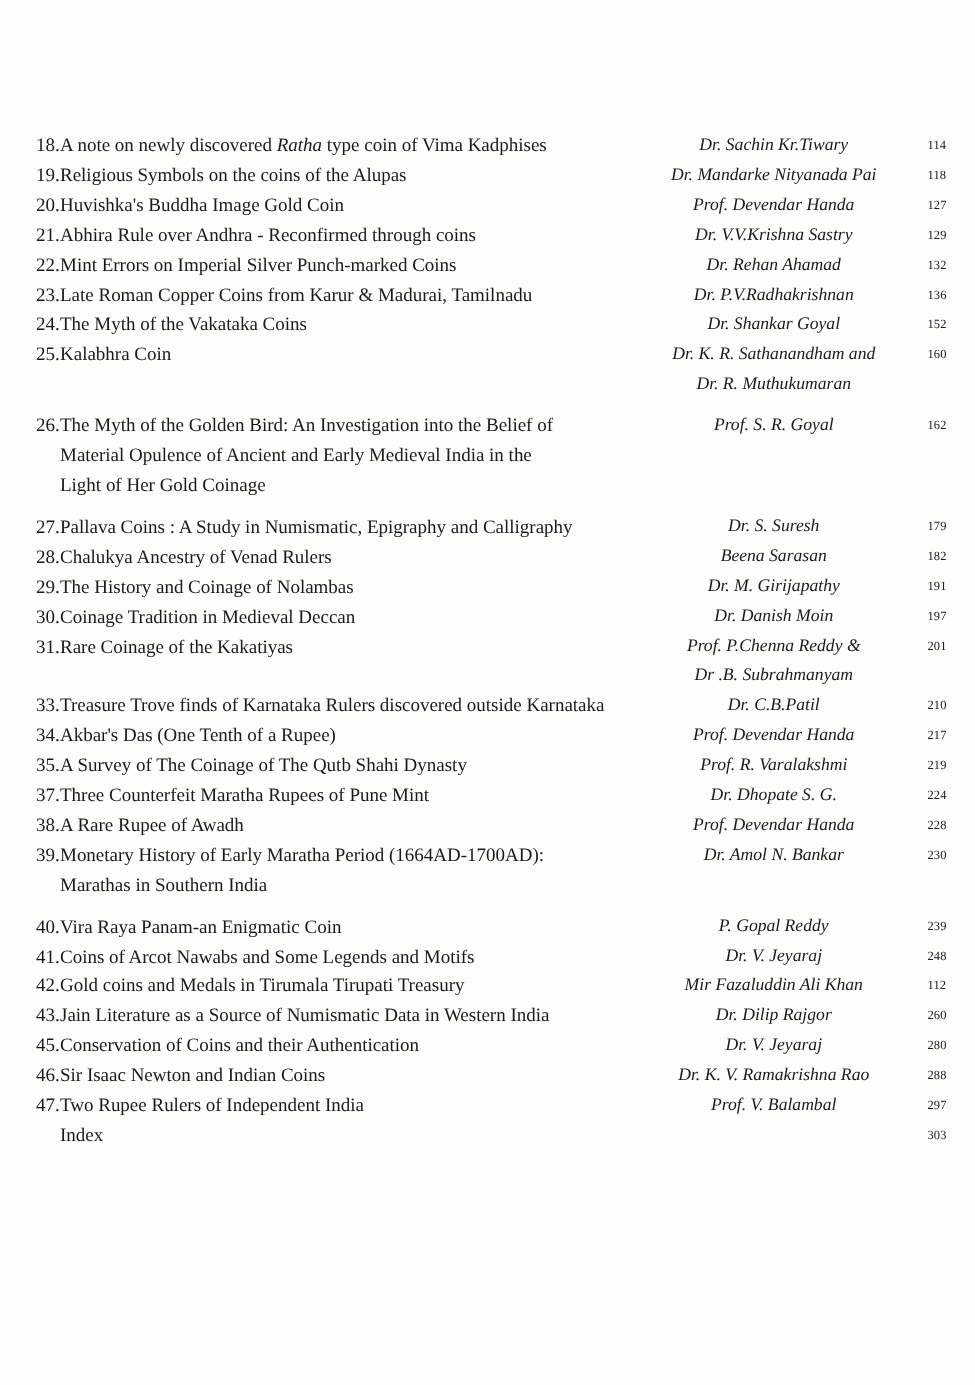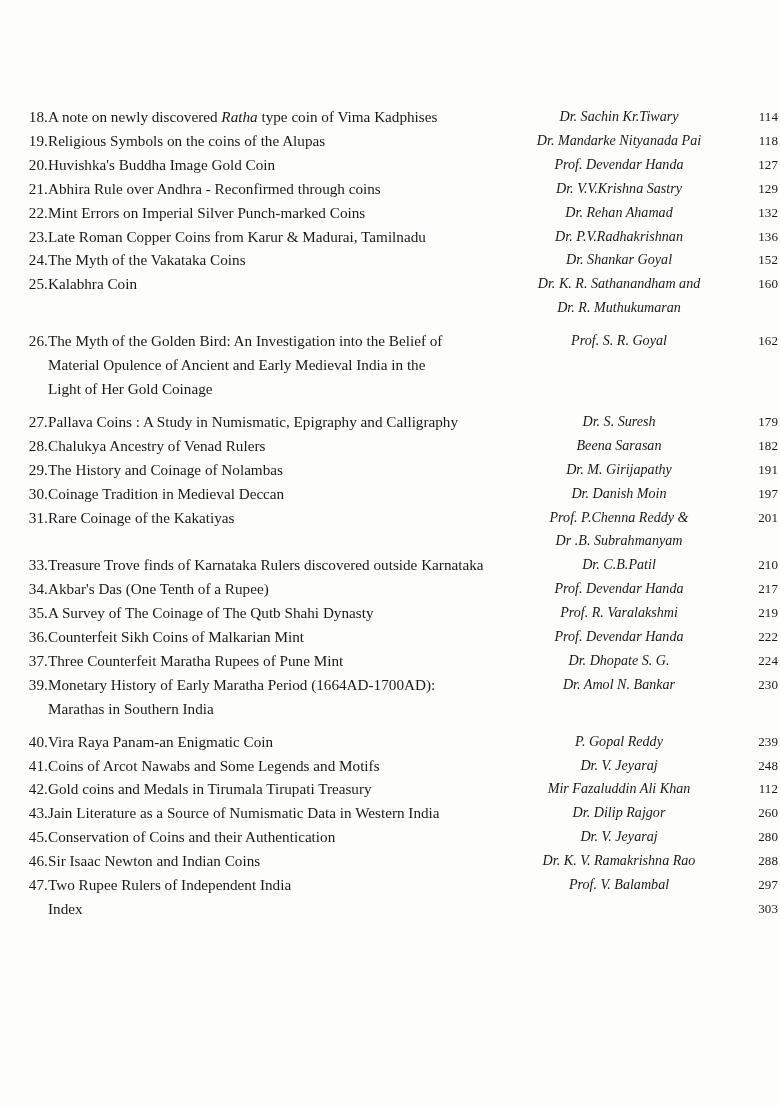--- a/index.html
+++ b/index.html
@@ -54,23 +54,22 @@
     width: 222px;
     font-size: 14.1px;
     line-height: 23.9px;
     font-style: italic;
     text-align: center;
     padding-right: 12px !important;
     white-space: pre-line;
   }
   .c-page {
     width: 36px;
-    font-size: 13px;
+    font-size: 10px;
     line-height: 23.9px;
-    text-align: right;
     letter-spacing: 0.1px;
   }
   .row-gap td {
     padding-top: 9px !important;
   }
   .title-line {
     display: block;
   }
   .ital {
     font-style: italic;
@@ -217,34 +216,34 @@
         </tr>
         <tr>
           <td class="c-num">35.</td>
           <td class="c-title">
             <span class="title-line">A Survey of The Coinage of The Qutb Shahi Dynasty</span>
           </td>
           <td class="c-author">Prof. R. Varalakshmi</td>
           <td class="c-page">219</td>
         </tr>
         <tr>
-          <td class="c-num">36.</td>
-          <td class="c-title">
-            <span class="title-line">Counterfeit Sikh Coins of Malkarian Mint</span>
-          </td>
-          <td class="c-author">Prof. Devendar Handa</td>
-          <td class="c-page">222</td>
-        </tr>
-        <tr>
           <td class="c-num">37.</td>
           <td class="c-title">
             <span class="title-line">Three Counterfeit Maratha Rupees of Pune Mint</span>
           </td>
           <td class="c-author">Dr. Dhopate S. G.</td>
           <td class="c-page">224</td>
+        </tr>
+        <tr>
+          <td class="c-num">38.</td>
+          <td class="c-title">
+            <span class="title-line">A Rare Rupee of Awadh</span>
+          </td>
+          <td class="c-author">Prof. Devendar Handa</td>
+          <td class="c-page">228</td>
         </tr>
         <tr>
           <td class="c-num">39.</td>
           <td class="c-title">
             <span class="title-line">Monetary History of Early Maratha Period (1664AD-1700AD):</span>
             <span class="title-line">Marathas in Southern India</span>
           </td>
           <td class="c-author">Dr. Amol N. Bankar</td>
           <td class="c-page">230</td>
         </tr>

